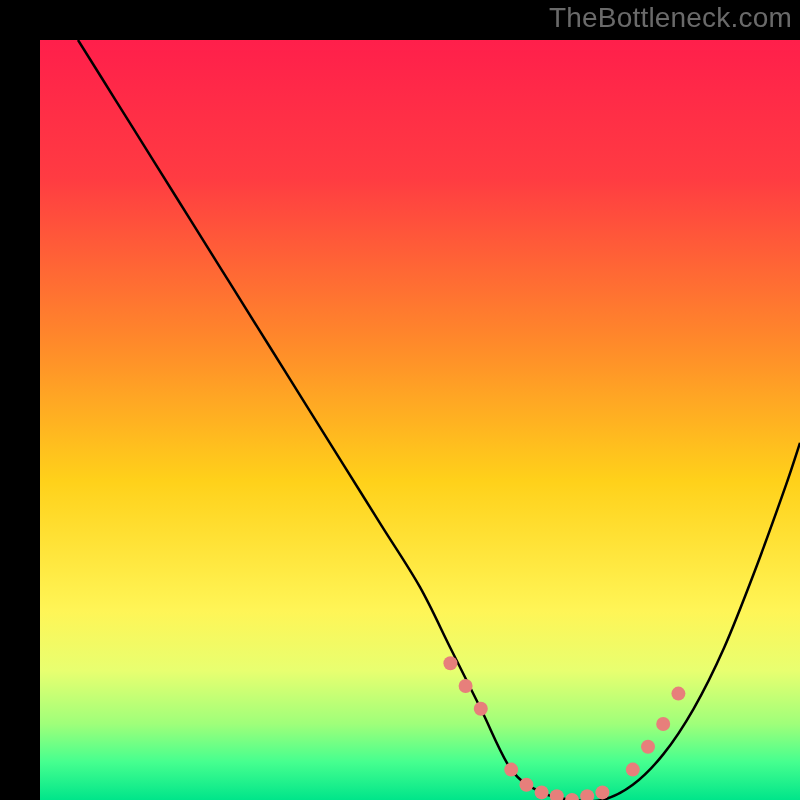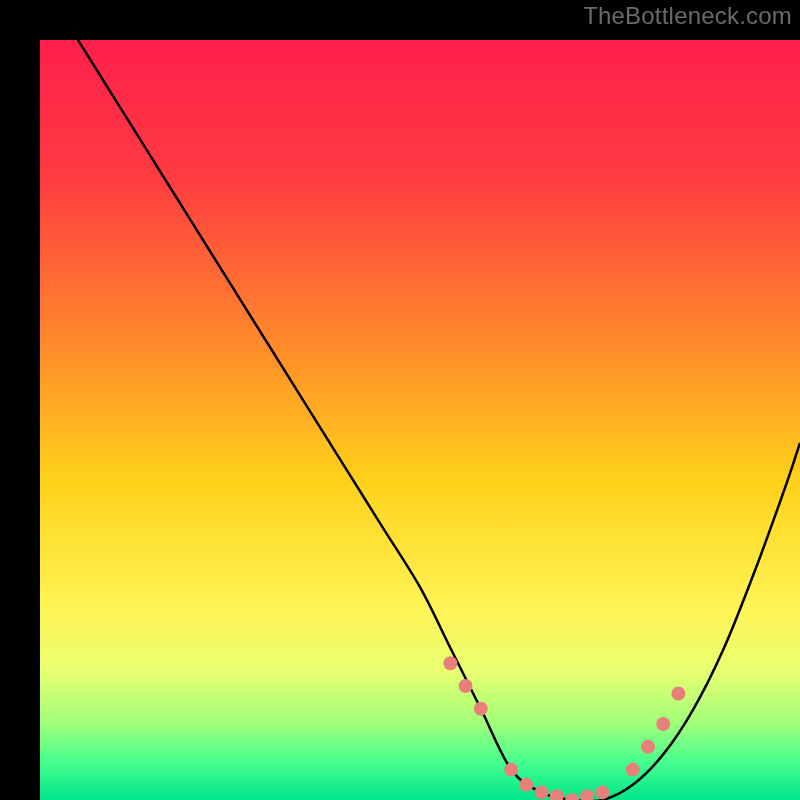--- a/index.html
+++ b/index.html
@@ -24,21 +24,21 @@
     left: 20px;
     top: 20px;
     width: 760px;
     height: 760px;
   }
   .watermark {
     position: absolute;
     top: 2px;
     right: 8px;
     color: #6a6a6a;
-    font-size: 24px;
+    font-size: 28px;
     letter-spacing: 0.2px;
     font-weight: 400;
   }
 </style>
 </head>
 <body>
 
 <div class="frame">
   <svg class="plot" viewBox="0 0 760 760">
     <defs>

